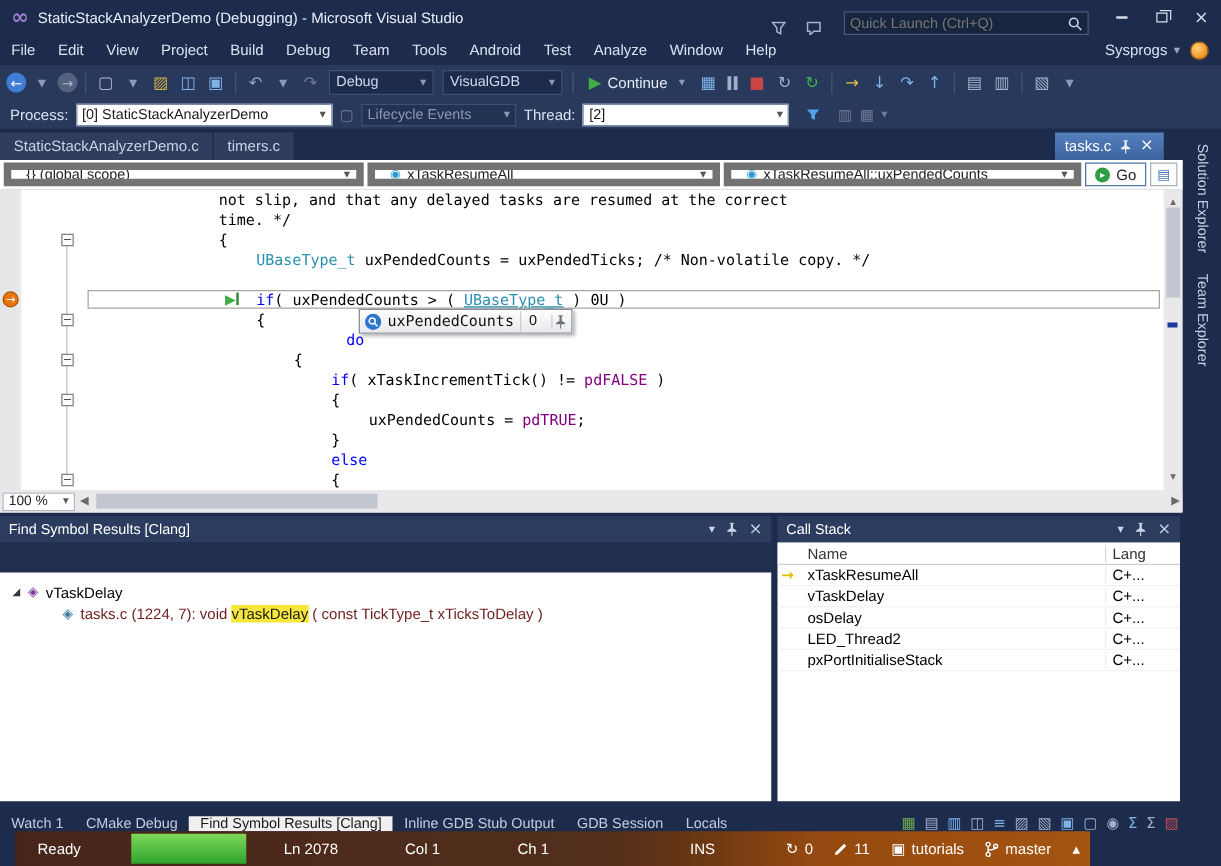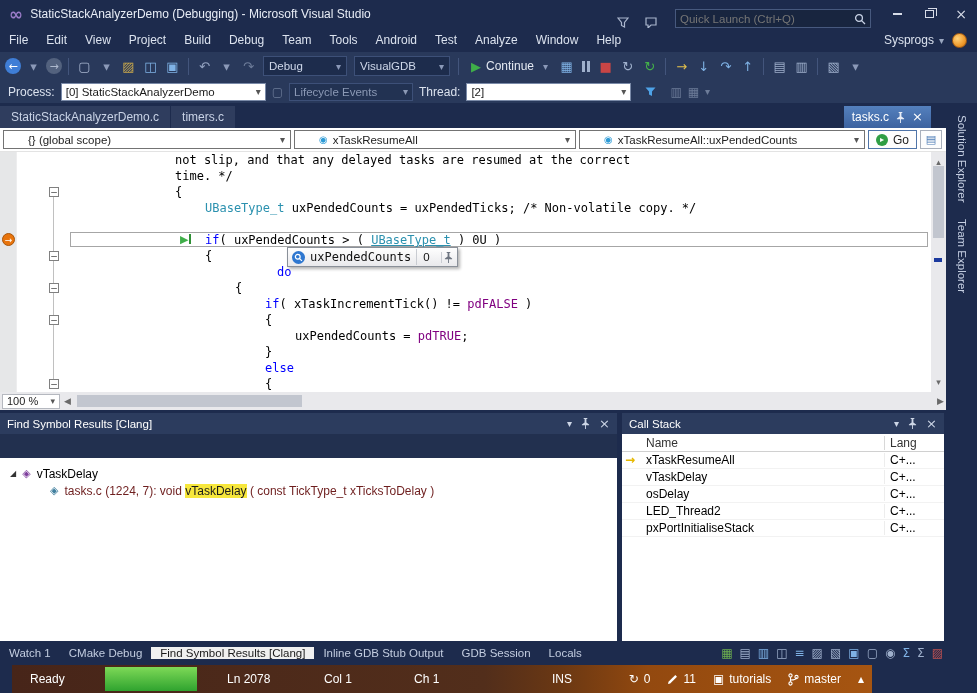--- a/index.html
+++ b/index.html
@@ -48,21 +48,21 @@
   #tabstrip{position:absolute;top:103px;left:0;width:977px;height:25px;display:flex;align-items:flex-end}
   .doc-tab{height:22px;padding:0 11px;background:#2f3d5e;color:#c9d3e6;display:flex;align-items:center;margin-right:1px;font-size:12px;white-space:nowrap}
   #active-tab{height:22px;margin-left:auto;margin-right:46px;background:linear-gradient(#5480bd,#3d движ63a0);background:linear-gradient(#5480bd,#3d63a0);color:#fff;display:flex;align-items:center;gap:7px;padding:0 8px;font-size:12px}
   #active-tab .tab-close{font-size:13px;line-height:10px}
   
   #side-strip{position:absolute;top:103px;left:946px;width:31px;height:307px;display:flex;flex-direction:column;gap:16px;padding-top:12px;align-items:center}
   .side-tab{writing-mode:vertical-rl;color:#c5cfe2;font-size:11.5px;white-space:nowrap}
   
   #editor{position:absolute;top:128px;left:0;width:946px;height:282px;background:#fff;color:#000}
   #navbar{height:24px;background:#fff;display:flex;align-items:center;padding:2px 3px;gap:3px;border-bottom:1px solid #e3e3e3}
-  .nav-combo{height:19px;border:1px solid #737373;background:#fff;display:flex;align-items:center;font-size:11.5px;color:#222;padding:0 3px 0 24px;overflow:hidden;white-space:nowrap}
+  .nav-combo{height:19px;border:6px solid #737373;background:#fff;display:flex;align-items:center;font-size:11.5px;color:#222;padding:0 3px 0 12px;overflow:hidden;white-space:nowrap}
   .nav-combo .nc-caret{margin-left:auto;color:#555;font-size:10px;font-family:"DejaVu Sans",sans-serif;padding:0 2px 0 5px}
   .nc-icon{font-family:"DejaVu Sans",sans-serif;font-size:10px;margin-right:5px;color:#2e9bd6}
   #nc-scope{width:288px}
   #nc-type{width:282px}
   #nc-member{width:286px}
   #go-btn{height:19px;border:1px solid #4f74a8;background:#fdfdfd;display:flex;align-items:center;padding:0 7px;gap:5px;color:#222}
   .go-icon{width:12px;height:12px;border-radius:50%;background:#2f9e44;color:#fff;display:inline-flex;align-items:center;justify-content:center;font-size:8px;font-family:"DejaVu Sans",sans-serif}
   #navdoc-btn{height:19px;width:22px;border:1px solid #a9b0bc;background:#fdfdfd;display:flex;align-items:center;justify-content:center;color:#4a7ab5;font-family:"DejaVu Sans",sans-serif;font-size:11px}
   #code{position:relative;height:240px;overflow:hidden;font-family:"DejaVu Sans Mono","Liberation Mono",monospace;font-size:12px;line-height:16px}
   #bp-margin{position:absolute;left:0;top:0;width:17px;height:240px;background:#e6e7e8;border-right:1px solid #ededee}
@@ -120,21 +120,21 @@
   .cs-body{height:207px;background:#fff;color:#000;position:relative;overflow:hidden}
   #cs-header{height:18px;display:flex;align-items:center;border-bottom:1px solid #d0d0d0;color:#333;font-size:12px;background:#fff}
   .cs-col-0{margin-left:24px;width:238px}
   .cs-col-1{border-left:1px solid #d8d8d8;padding-left:5px;flex:1;overflow:hidden;white-space:nowrap}
   .cs-row{height:17px;display:flex;align-items:center;border-bottom:1px solid #f2f2f2;position:relative}
   .cs-gutter{position:absolute;left:0;top:0;width:18px;height:100%}
   .cs-arrow{position:absolute;left:3px;top:1px;color:#e6b800;font-weight:bold;font-size:12px;font-family:"DejaVu Sans",sans-serif}
   .cs-name{margin-left:24px;width:238px;overflow:hidden;white-space:nowrap}
   .cs-lang{border-left:1px solid #ededed;padding-left:5px;flex:1;overflow:hidden;white-space:nowrap}
   
-  #bottombar{position:absolute;top:641px;left:0;width:977px;height:24px;display:flex;align-items:center}
+  #bottombar{position:absolute;top:641px;left:0;width:977px;height:24px;display:flex;align-items:flex-end}
   #bottom-tabs-list{display:flex;align-items:stretch}
   .btab{padding:0 9px;display:flex;align-items:center;color:#c3cde0;font-size:11.5px;white-space:nowrap}
   .btab.active{background:#f0f0f0;color:#1a1a1a}
   #bottom-icons{margin-left:auto;display:flex;align-items:center;gap:7px;padding-right:34px}
   .bicon{font-family:"DejaVu Sans",sans-serif;font-size:12px}
   
   #statusbar{position:absolute;top:665px;left:12px;width:860px;height:28px;color:#fff;background:linear-gradient(90deg,#472519 0%,#522e1b 55%,#6b3813 64%,#93490f 74%,#a65511 100%)}
   #sb-ready{position:absolute;left:18px;top:7px}
   #sb-progress{position:absolute;left:93px;top:2px;width:92px;height:24px;background:linear-gradient(#7ed957,#2fa32f)}
   .sb-pos{position:absolute;top:7px}

